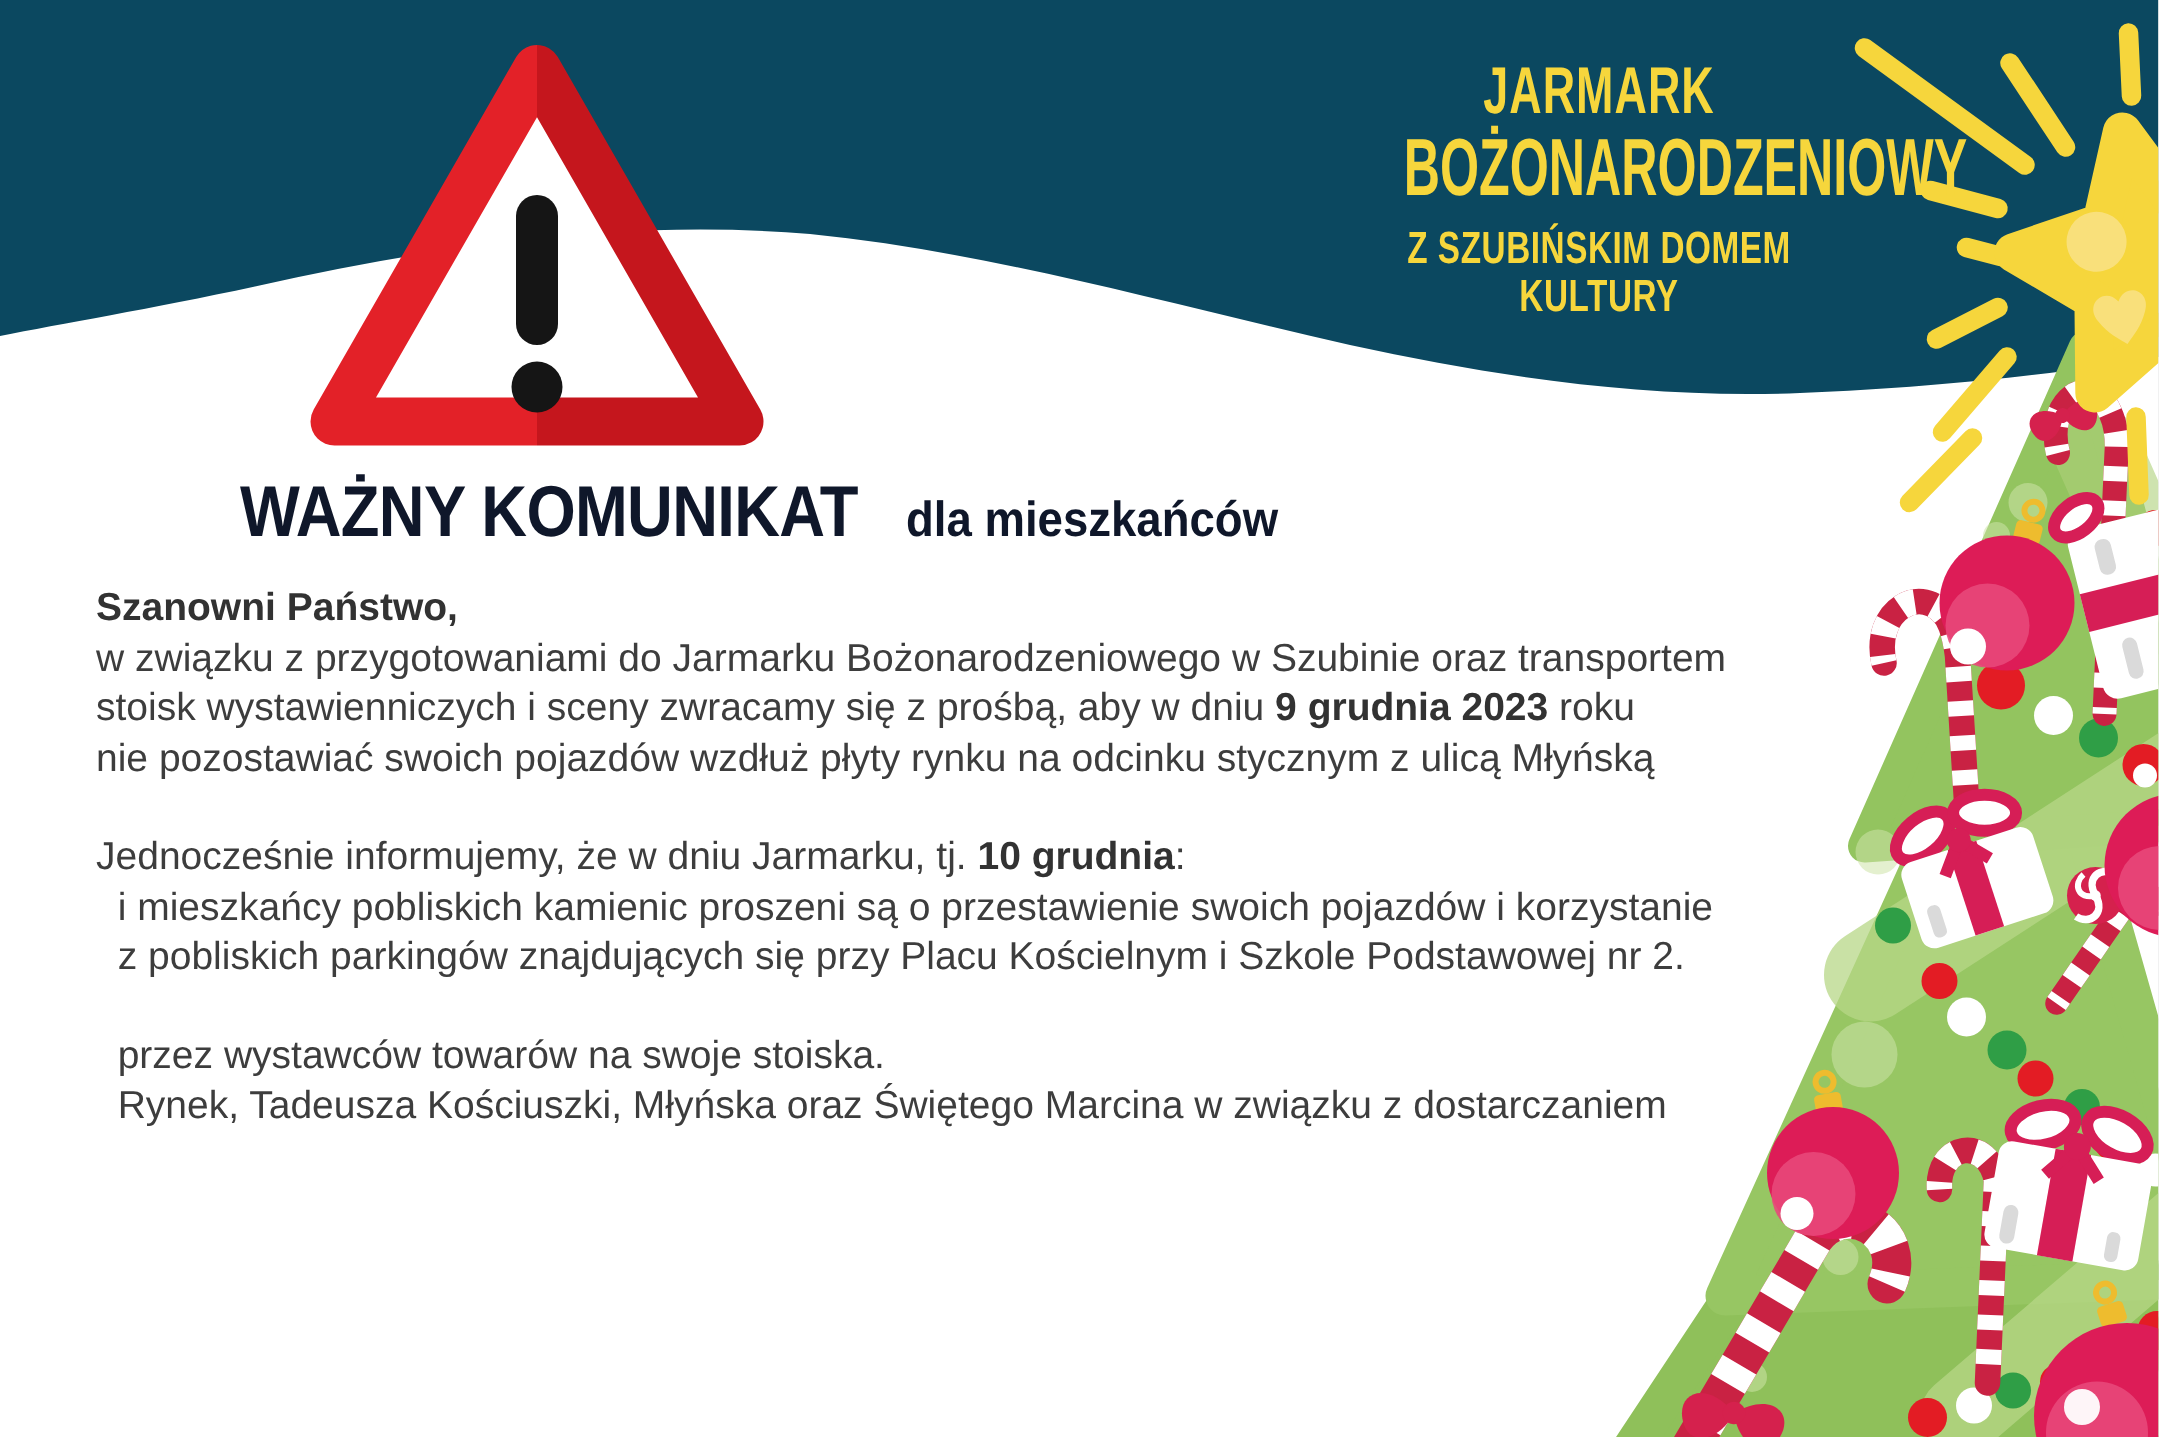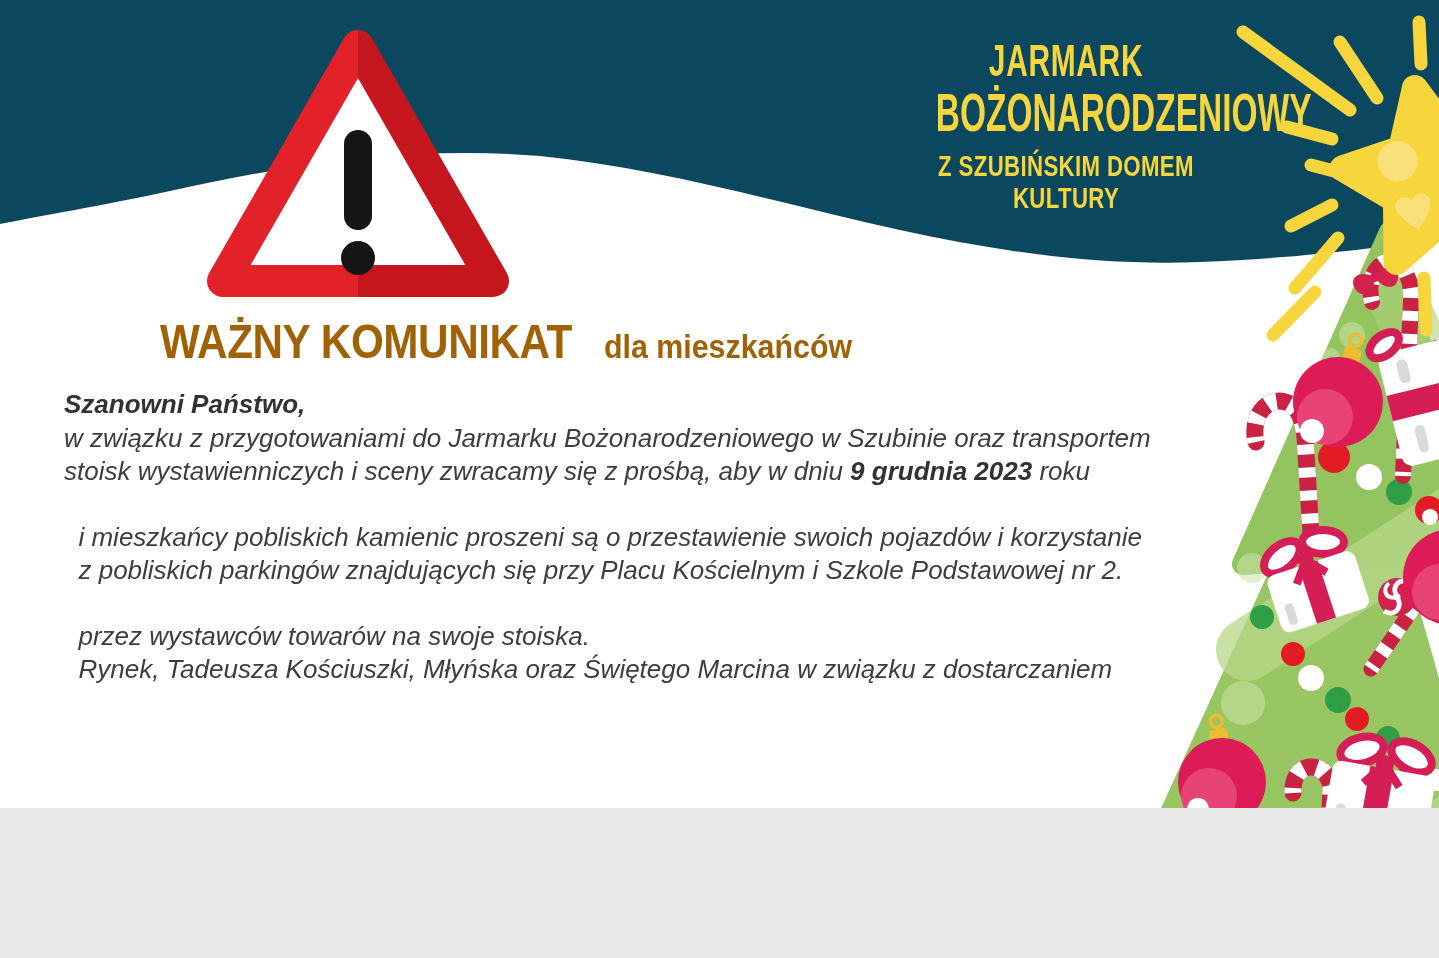--- a/index.html
+++ b/index.html
@@ -1,45 +1,45 @@
 <!DOCTYPE html>
 <html><head>
 <meta charset="utf-8">
 <style>
   html,body{margin:0;padding:0;background:#e8e8e8;}
   .poster{
-    position:relative;width:1439px;height:808px;background:#ffffff;
+    position:relative;width:1439px;height:958px;background:#ffffff;
     overflow:hidden;font-family:"Liberation Sans",sans-serif;
   }
   svg.art{position:absolute;left:0;top:0;width:1439px;height:958px;display:block;}
 
   
   .event-title{
     position:absolute;left:856px;top:38px;width:420px;text-align:center;
     color:#f6d63c;font-weight:bold;z-index:4;
   }
   .event-title .l1{display:block;font-size:44px;line-height:46px;transform:scaleX(.68);transform-origin:50% 50%;letter-spacing:1px;}
   .event-title .l2{display:block;font-size:54px;line-height:56px;transform:scaleX(.62);transform-origin:50% 50%;letter-spacing:0px;}
   .event-title .l3{display:block;font-size:30px;line-height:32px;margin-top:10px;transform:scaleX(.74);transform-origin:50% 50%;letter-spacing:.5px;}
 
   
   .alert-heading{
     position:absolute;left:160px;top:314px;display:flex;align-items:baseline;gap:20px;
-    color:#a16207;z-index:4;white-space:nowrap;
+    color:#0f172a;z-index:4;white-space:nowrap;
   }
   .alert-title{font-size:48px;font-weight:bold;letter-spacing:-.5px;transform:scaleX(.88);transform-origin:0 100%;}
   .alert-sub{font-size:33px;font-weight:bold;transform:scaleX(.92);transform-origin:0 100%;margin-left:-44px;}
 
   
   .body-text{
     position:absolute;left:64px;top:388px;width:1170px;z-index:4;
     font-size:26px;line-height:33.5px;color:#3d3d3d;
   }
   .body-text .para + .para{margin-top:32px;}
-  .body-text .line{white-space:pre-wrap;font-style:italic;}
+  .body-text .line{white-space:pre-wrap;}
   .body-text .b{font-weight:bold;color:#323232;}
 </style>
 </head>
 <body>
 
 <div class="poster">
 
   <svg class="art" viewBox="0 0 1439 958" aria-hidden="true">
     <defs>
       <linearGradient id="triRed" x1="0" y1="0" x2="1" y2="0">
@@ -224,22 +224,24 @@
   <div class="alert-heading">
     <span class="alert-title">WAŻNY KOMUNIKAT</span>
     <span class="alert-sub">dla mieszkańców</span>
   </div>
 
   <div class="body-text">
       <div class="para">
         <div class="line"><span class="b">Szanowni Państwo,</span></div>
         <div class="line"><span>w związku z przygotowaniami do Jarmarku Bożonarodzeniowego w Szubinie oraz transportem</span></div>
         <div class="line"><span>stoisk wystawienniczych i sceny zwracamy się z prośbą, aby w dniu </span><span class="b">9 grudnia 2023</span><span> roku</span></div>
+        <div class="line"><span>nie pozostawiać swoich pojazdów wzdłuż płyty rynku na odcinku stycznym z ulicą Młyńską</span></div>
       </div>
       <div class="para">
+        <div class="line"><span>Jednocześnie informujemy, że w dniu Jarmarku, tj. </span><span class="b">10 grudnia</span><span>:</span></div>
         <div class="line"><span>  i mieszkańcy pobliskich kamienic proszeni są o przestawienie swoich pojazdów i korzystanie</span></div>
         <div class="line"><span>  z pobliskich parkingów znajdujących się przy Placu Kościelnym i Szkole Podstawowej nr 2.</span></div>
       </div>
       <div class="para">
         <div class="line"><span>  przez wystawców towarów na swoje stoiska.</span></div>
         <div class="line"><span>  Rynek, Tadeusza Kościuszki, Młyńska oraz Świętego Marcina w związku z dostarczaniem</span></div>
       </div>
     </div>
 
 </div>

